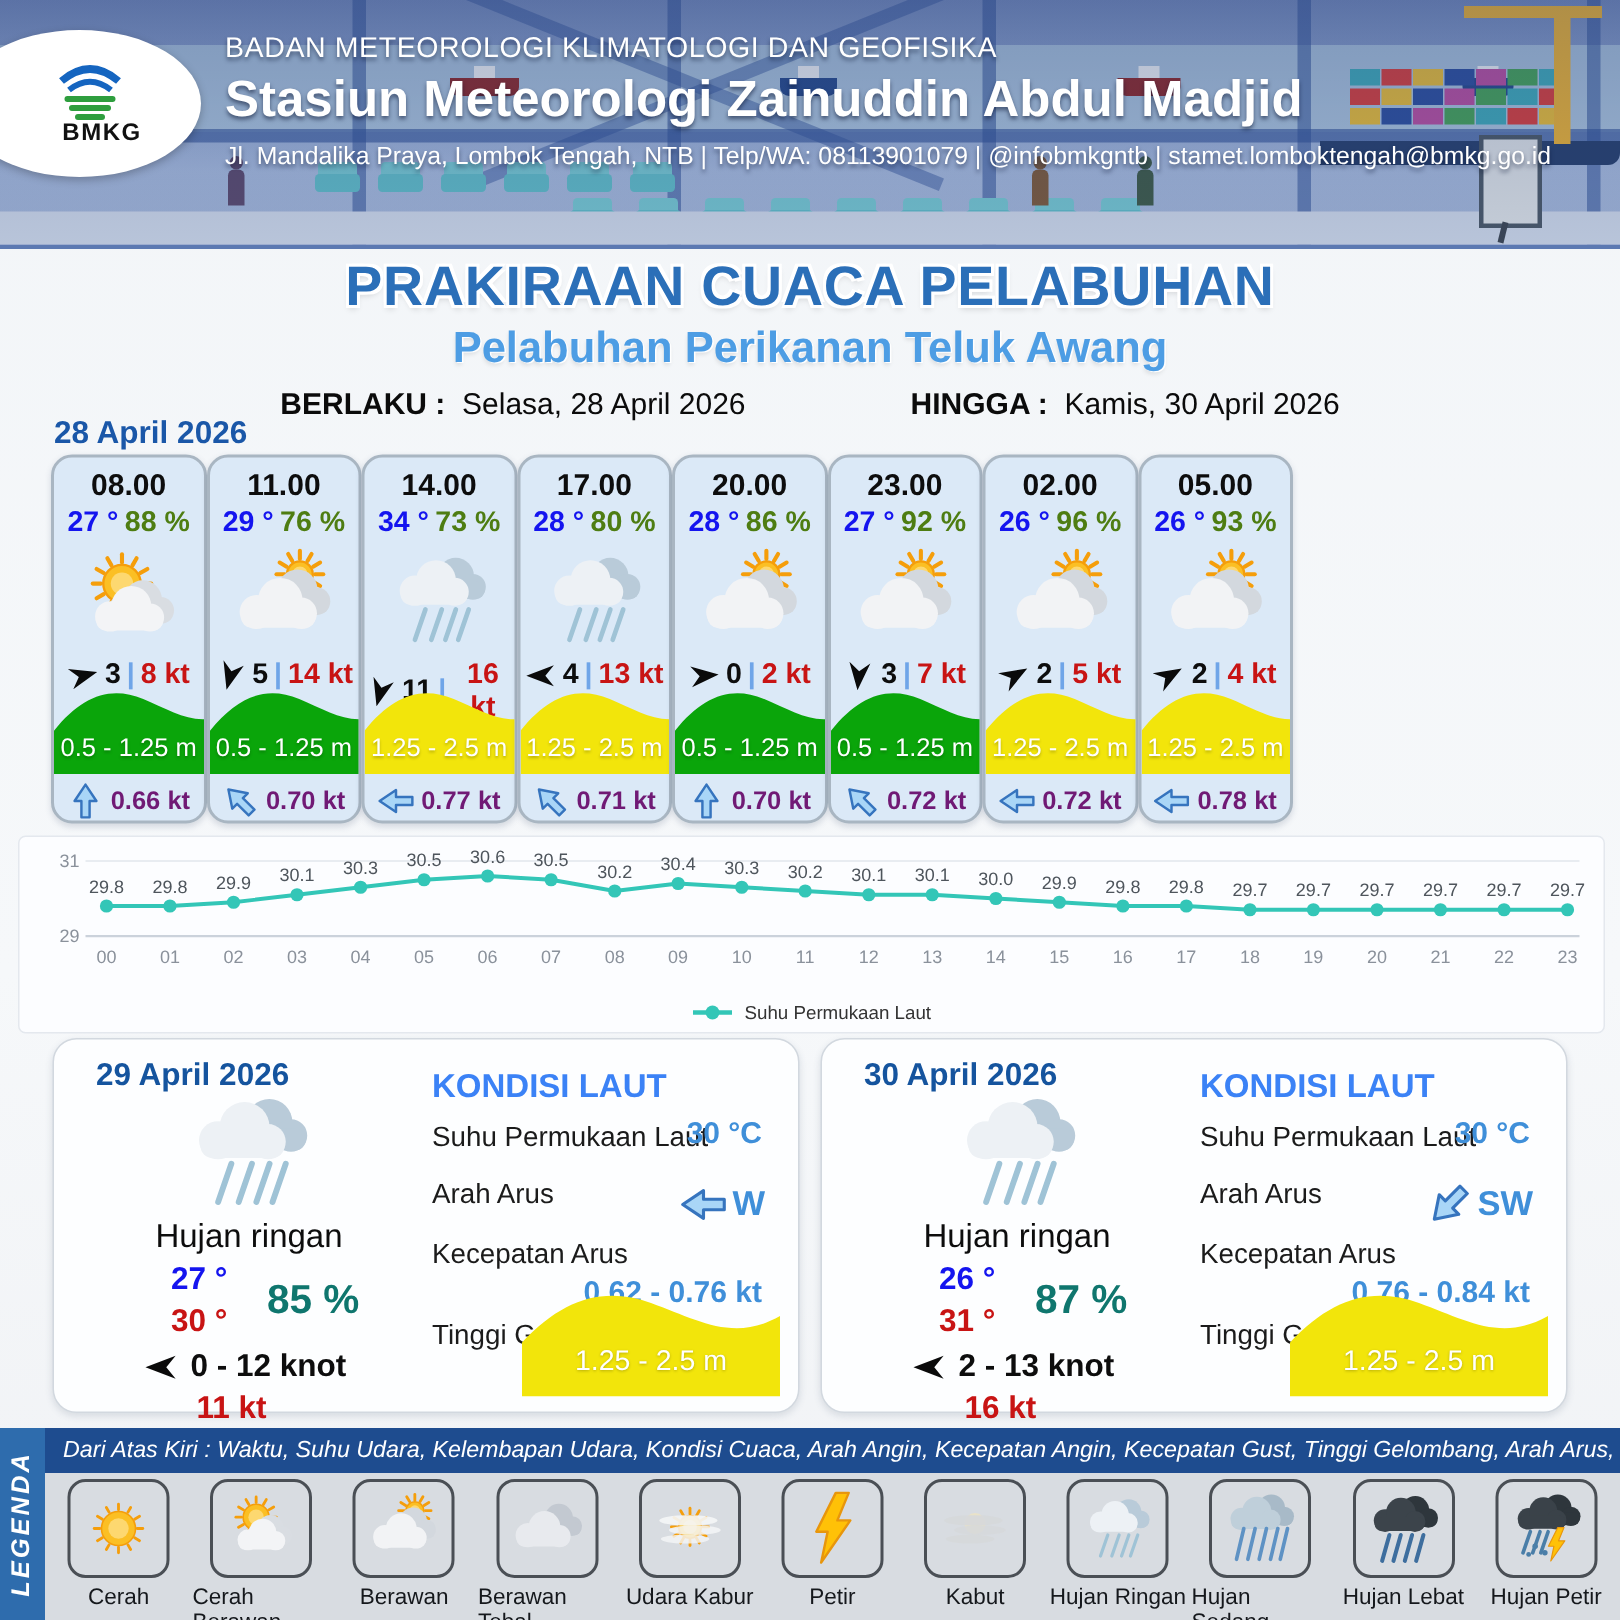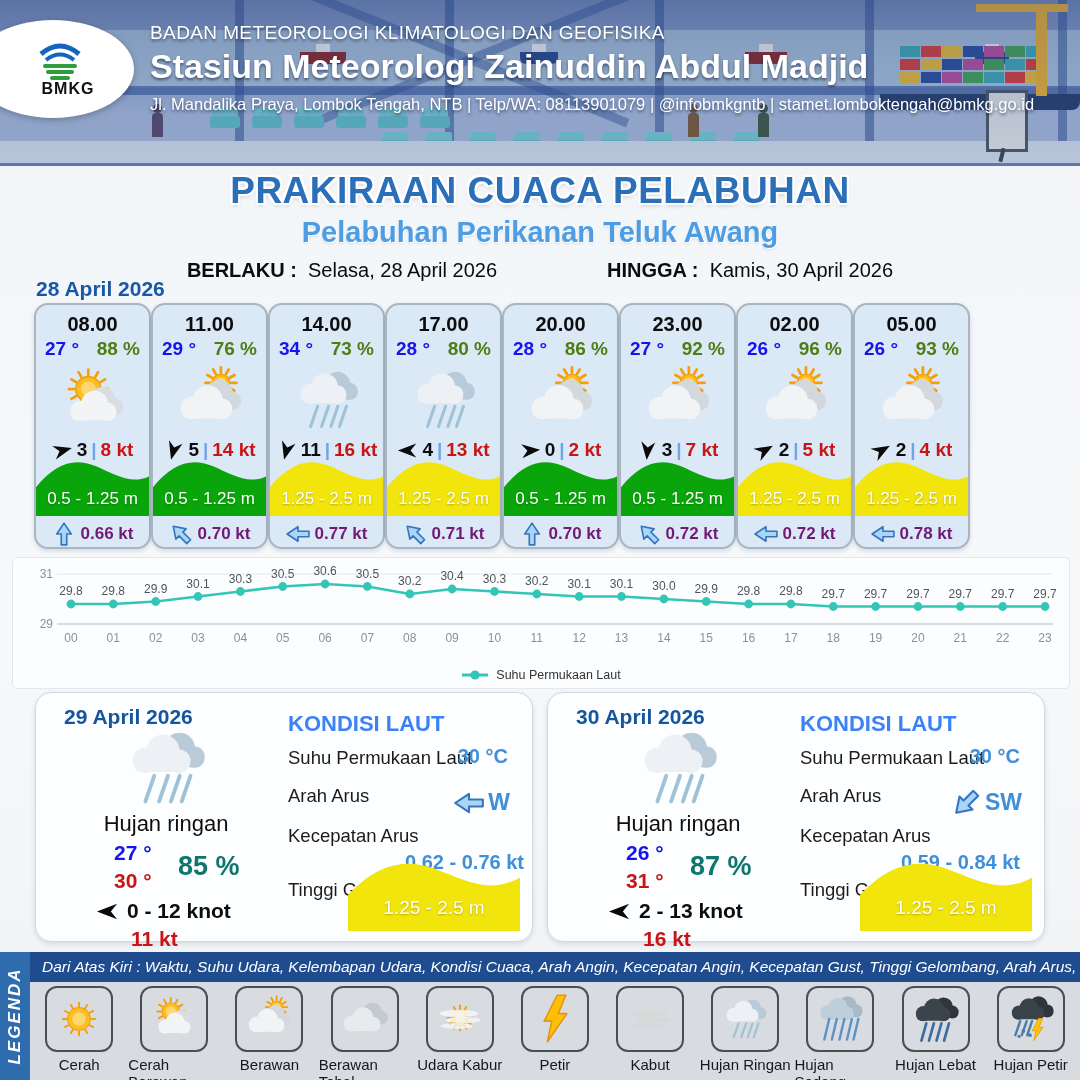--- a/index.html
+++ b/index.html
@@ -45,21 +45,21 @@
   .titleblock{position:absolute;top:170px;left:0;width:1080px;text-align:center;}
   .main-title{font-size:37px;font-weight:800;color:#2b6fb8;letter-spacing:.5px;
               text-shadow:2px 2px 0 #fff,-2px 2px 0 #fff,2px -2px 0 #fff,-2px -2px 0 #fff,0 3px 4px rgba(0,0,0,.15);}
   .sub-title{font-size:29px;font-weight:800;color:#4d9de4;margin-top:4px;
              text-shadow:1px 1px 0 #fff,0 2px 3px rgba(0,0,0,.10);}
   .validity{margin-top:10px;font-size:20px;color:#0b0b0b;display:flex;justify-content:center;gap:110px;}
   .validity b{font-weight:bold;}
 
   
   .hourly-date{position:absolute;top:277px;left:36px;font-size:21px;font-weight:bold;color:#1a57a8;}
-  .cards{position:absolute;top:303px;left:34px;width:936px;display:flex;justify-content:space-between;}
+  .cards{position:absolute;top:303px;left:34px;width:828px;display:flex;justify-content:space-between;}
   .hcard{position:relative;width:119px;height:246px;background:#dbe9f7;border:2px solid #a9b6c2;
          border-radius:14px;overflow:hidden;text-align:center;box-sizing:border-box;
          box-shadow:0 2px 4px rgba(60,80,110,.18);}
   .time{margin-top:8px;font-size:20px;font-weight:bold;color:#0d0d0d;}
   .throw{display:flex;justify-content:space-between;padding:0 9px;margin-top:2px;font-weight:bold;font-size:19px;}
   .temp{color:#1414ef;} .hum{color:#4e7d12;}
   .icon-box{height:78px;display:flex;align-items:center;justify-content:center;margin-top:1px;}
   .windrow{display:flex;align-items:center;justify-content:center;gap:4px;font-size:19px;font-weight:bold;color:#0d0d0d;}
   .dart,.barrow{display:inline-flex;align-items:center;justify-content:center;}
   .pipe{color:#6fa5e8;font-weight:bold;}
@@ -850,21 +850,21 @@
     <div class="sea-label" style="top:92px">Arah Arus</div>
     <div class="sea-val sea-dir" style="right:22px;top:96px">
       <span class="barrow" style="transform:rotate(180deg)">
     <svg viewBox="0 0 26 22" width="30" height="26">
     <path d="M1 8 L13 8 L13 3 L25 11 L13 19 L13 14 L1 14 Z" fill="#a9d6f7" stroke="#3674be" stroke-width="1.8" stroke-linejoin="round"></path>
             </svg>
           </span>
           <span>W</span>
         </div>
     <div class="sea-label" style="top:132px">Kecepatan Arus</div>
-    <div class="sea-val" style="right:8px;top:158px">0.62 - 0.76 kt</div>
+    <div class="sea-val" style="right:24px;top:158px">0.62 - 0.76 kt</div>
     <div class="sea-label" style="top:186px">Tinggi Gelombang</div>
     <div class="dwave">
       <svg viewBox="0 0 172 80" width="172" height="80" preserveAspectRatio="none">
     <path d="M0,44 C 27.52,14.399999999999999 55.04,6.4 86,17.6 C 116.96000000000001,28.799999999999997 141.04,44 172,26.400000000000002 L172,80 L0,80 Z" fill="#f2e50b"></path>
           </svg>
       <div class="wlabel">1.25 - 2.5 m</div>
     </div>
   </div>
   <div class="dcard">
     <div class="ddate">30 April 2026</div>
@@ -908,21 +908,21 @@
     <div class="sea-label" style="top:92px">Arah Arus</div>
     <div class="sea-val sea-dir" style="right:22px;top:96px">
       <span class="barrow" style="transform:rotate(135deg)">
     <svg viewBox="0 0 26 22" width="30" height="26">
     <path d="M1 8 L13 8 L13 3 L25 11 L13 19 L13 14 L1 14 Z" fill="#a9d6f7" stroke="#3674be" stroke-width="1.8" stroke-linejoin="round"></path>
             </svg>
           </span>
           <span>SW</span>
         </div>
     <div class="sea-label" style="top:132px">Kecepatan Arus</div>
-    <div class="sea-val" style="right:24px;top:158px">0.59 - 0.84 kt</div>
+    <div class="sea-val" style="right:24px;top:158px">0.76 - 0.84 kt</div>
     <div class="sea-label" style="top:186px">Tinggi Gelombang</div>
     <div class="dwave">
       <svg viewBox="0 0 172 80" width="172" height="80" preserveAspectRatio="none">
     <path d="M0,44 C 27.52,14.399999999999999 55.04,6.4 86,17.6 C 116.96000000000001,28.799999999999997 141.04,44 172,26.400000000000002 L172,80 L0,80 Z" fill="#f2e50b"></path>
           </svg>
       <div class="wlabel">1.25 - 2.5 m</div>
     </div>
   </div>
     </section>
 

